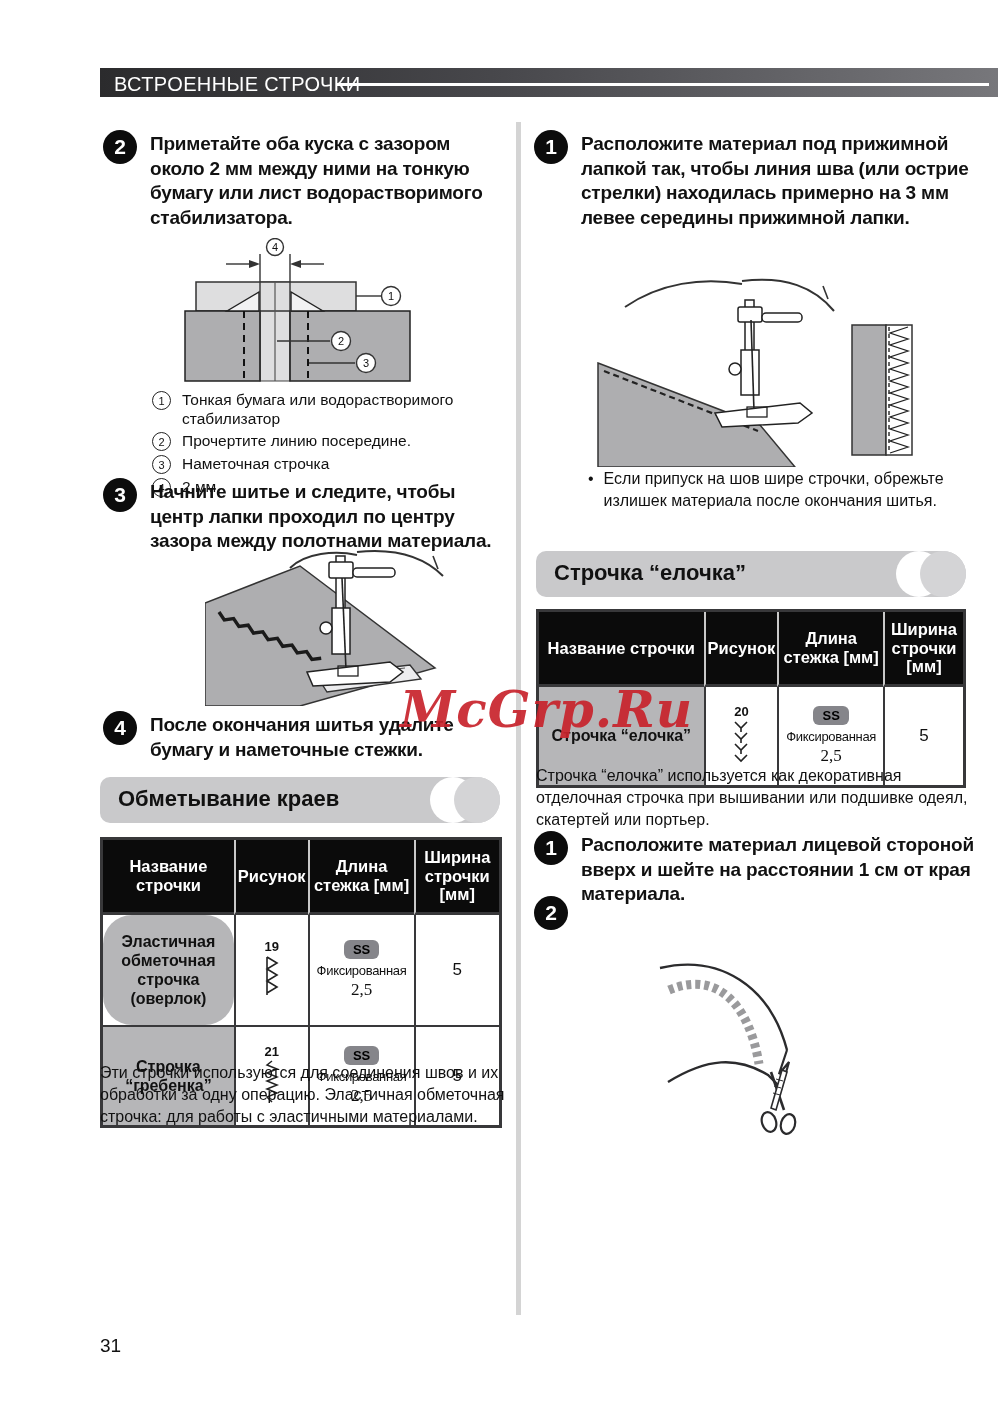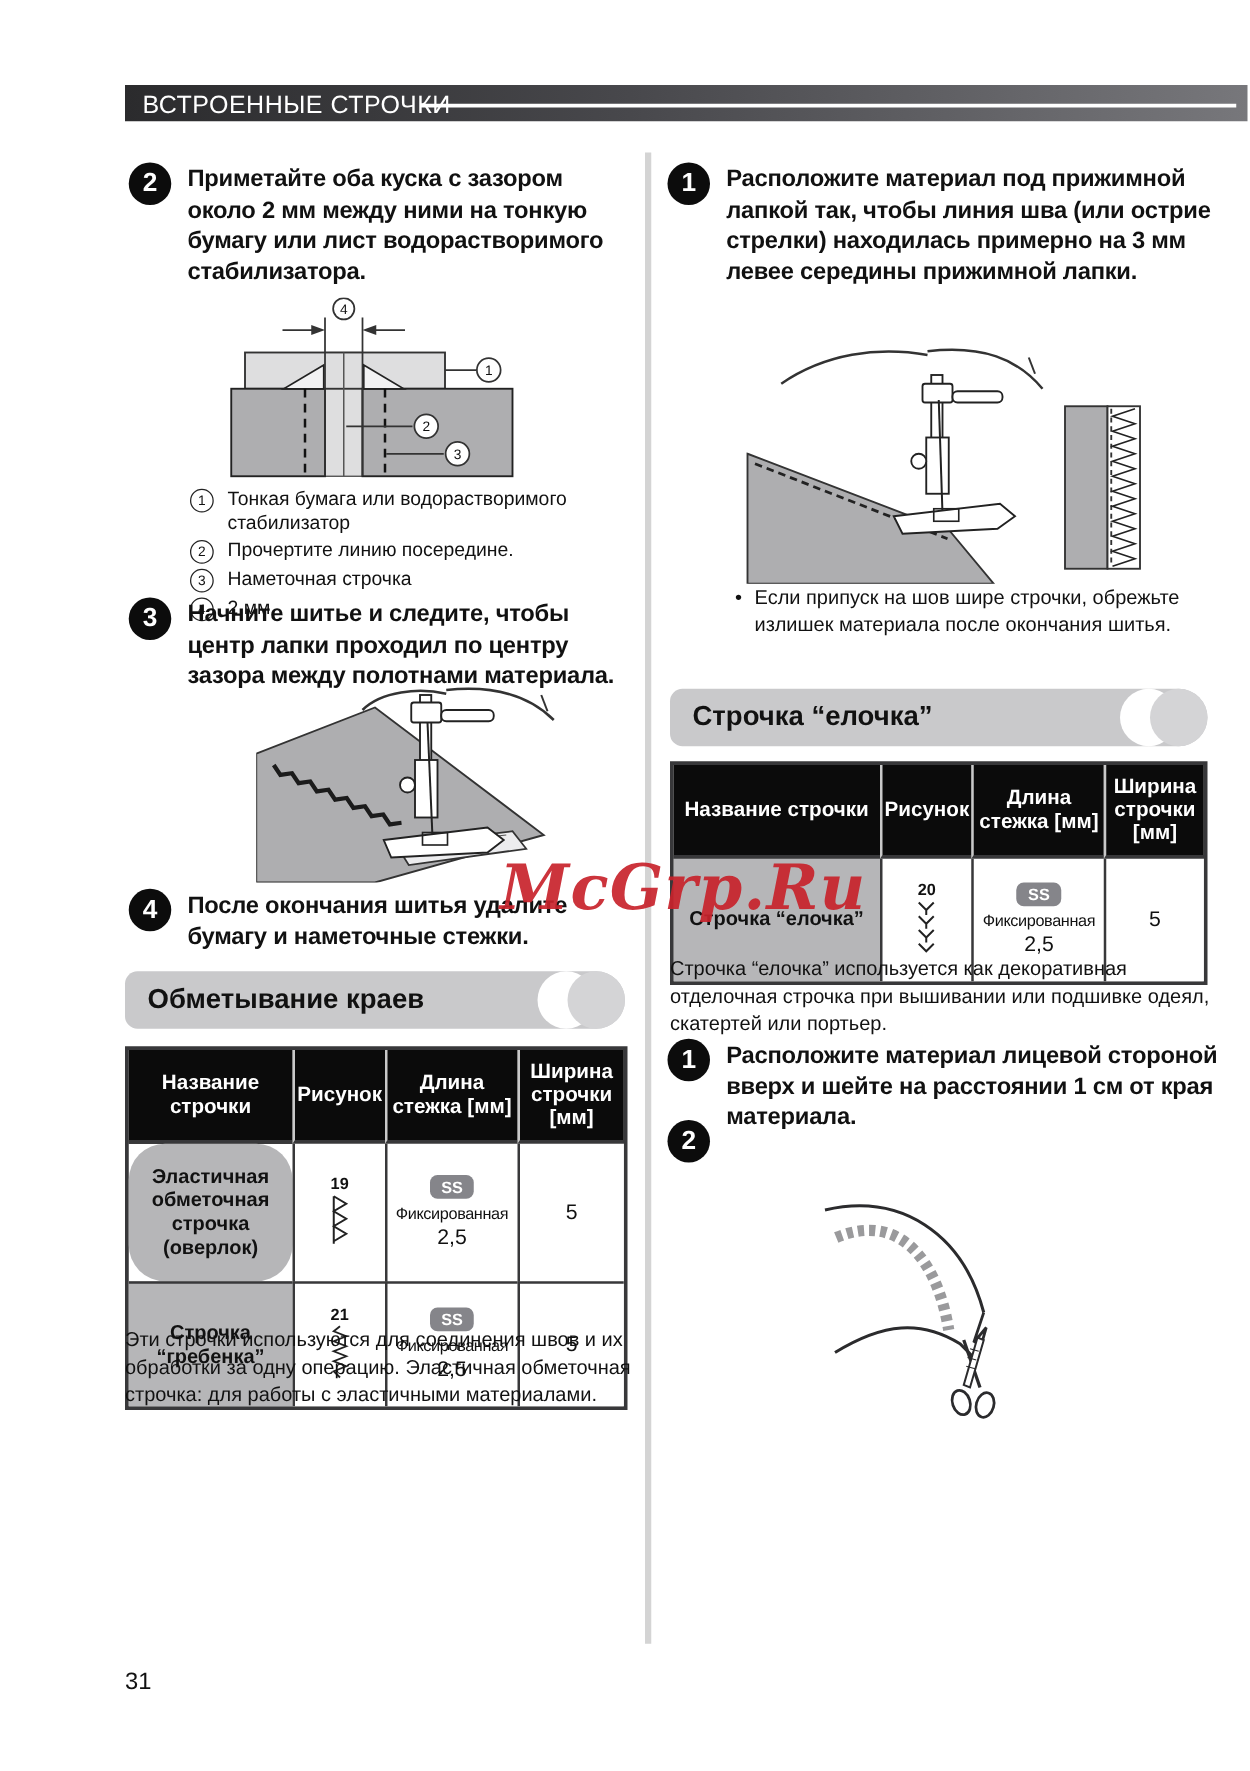--- a/index.html
+++ b/index.html
@@ -39,24 +39,24 @@
   
   .tbl { position:absolute; border-collapse:separate; border-spacing:0; border:3px solid #38383a; text-align:center; }
   .tbl th { background:#0b0b0b; color:#fff; font-size:16.5px; font-weight:bold; line-height:1.15;
     padding:6px 2px; vertical-align:middle; border-bottom:3px solid #38383a; }
   .tbl th + th { border-left:2.5px solid #c9c9c9; }
   .tbl td { background:#fff; vertical-align:middle; padding:6px 3px; }
   .tbl td + td { border-left:2.5px solid #38383a; }
   .tbl tr + tr td { border-top:2.5px solid #38383a; }
   .tbl td.name { background:#b6b6b8; font-weight:bold; font-size:16px; line-height:1.2; }
   .stno { font-weight:bold; font-size:13px; display:block; margin-bottom:1px; }
-  .ss { display:inline-block; background:#85858a; color:#ffffff; font-weight:bold; font-size:13px;
+  .ss { display:inline-block; background:#85858a; color:#000000; font-weight:bold; font-size:13px;
     border-radius:6px; padding:2px 9px; }
   .ftype { font-size:13px; margin-top:4px; letter-spacing:-.3px; }
-  .fval { font-size:17px; margin-top:2px; }
+  .fval { font-size:17px; margin-top:2px;font-family:Liberation Serif, serif; }
   .wval { font-size:17px; }
 
   .para { position:absolute; font-size:16px; line-height:1.38; }
   .bullet { position:absolute; display:flex; gap:10px; font-size:16px; line-height:1.35; }
   .bdot { flex:none; }
 
   .watermark { position:absolute; left:400px; top:680px; font-family:"DejaVu Serif", serif;
     font-style:italic; font-weight:bold; font-size:50px; color:#c8232c; z-index:60; letter-spacing:1px; opacity:.92; }
 
   .pagenum { position:absolute; left:100px; top:1335px; font-size:19px; }

